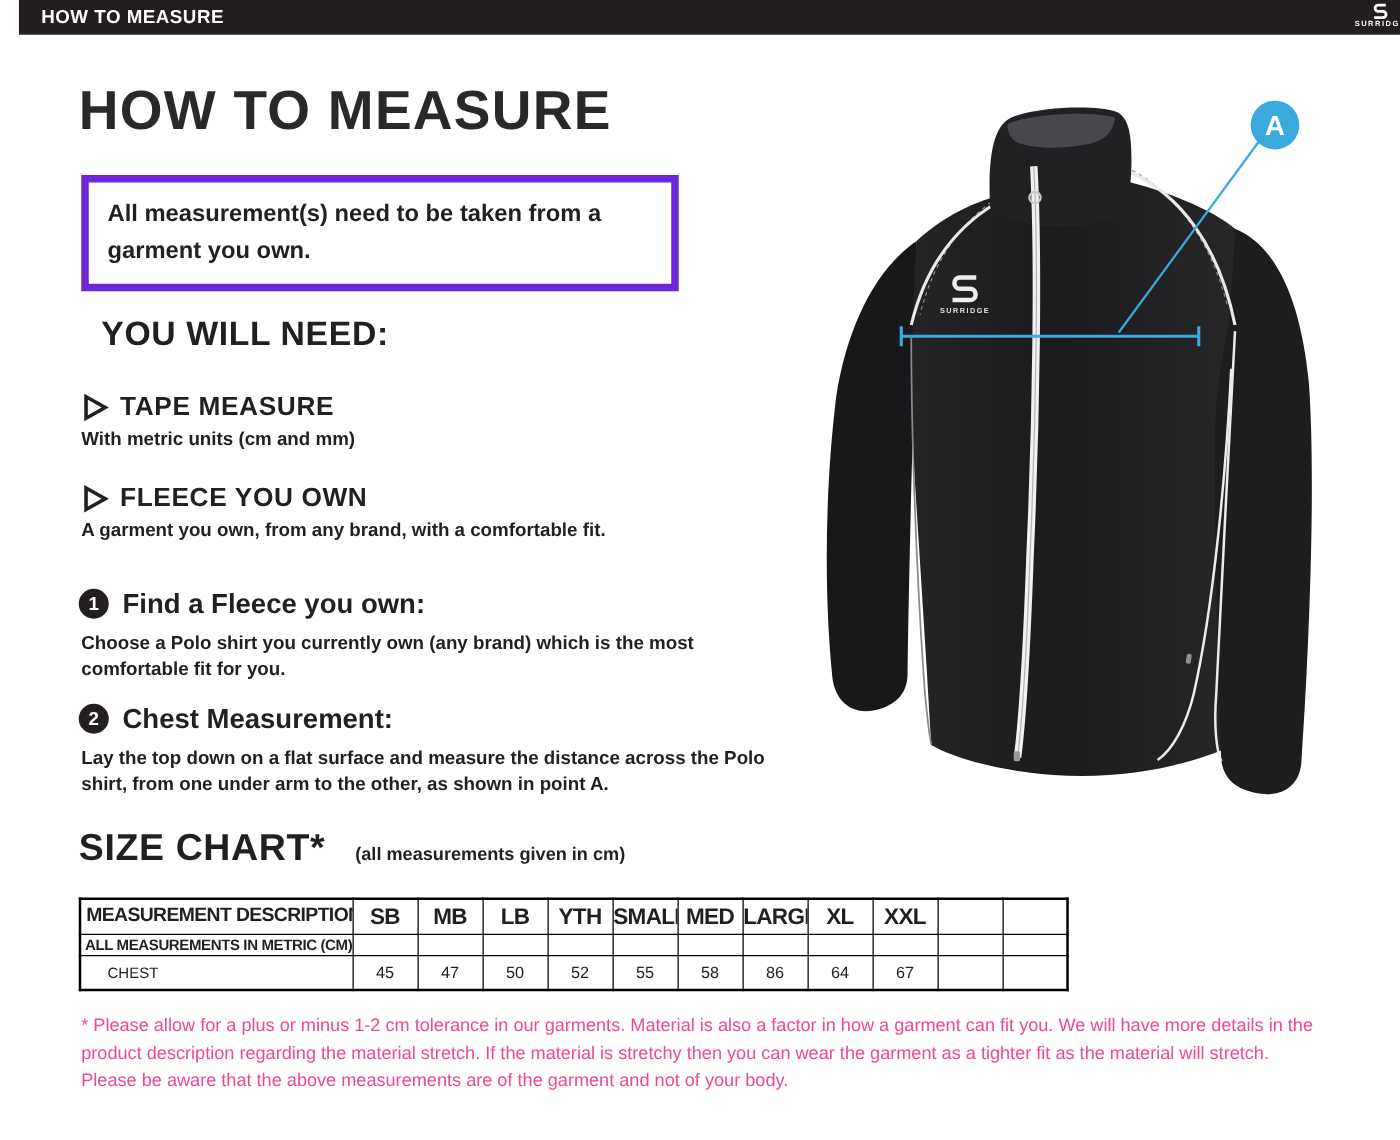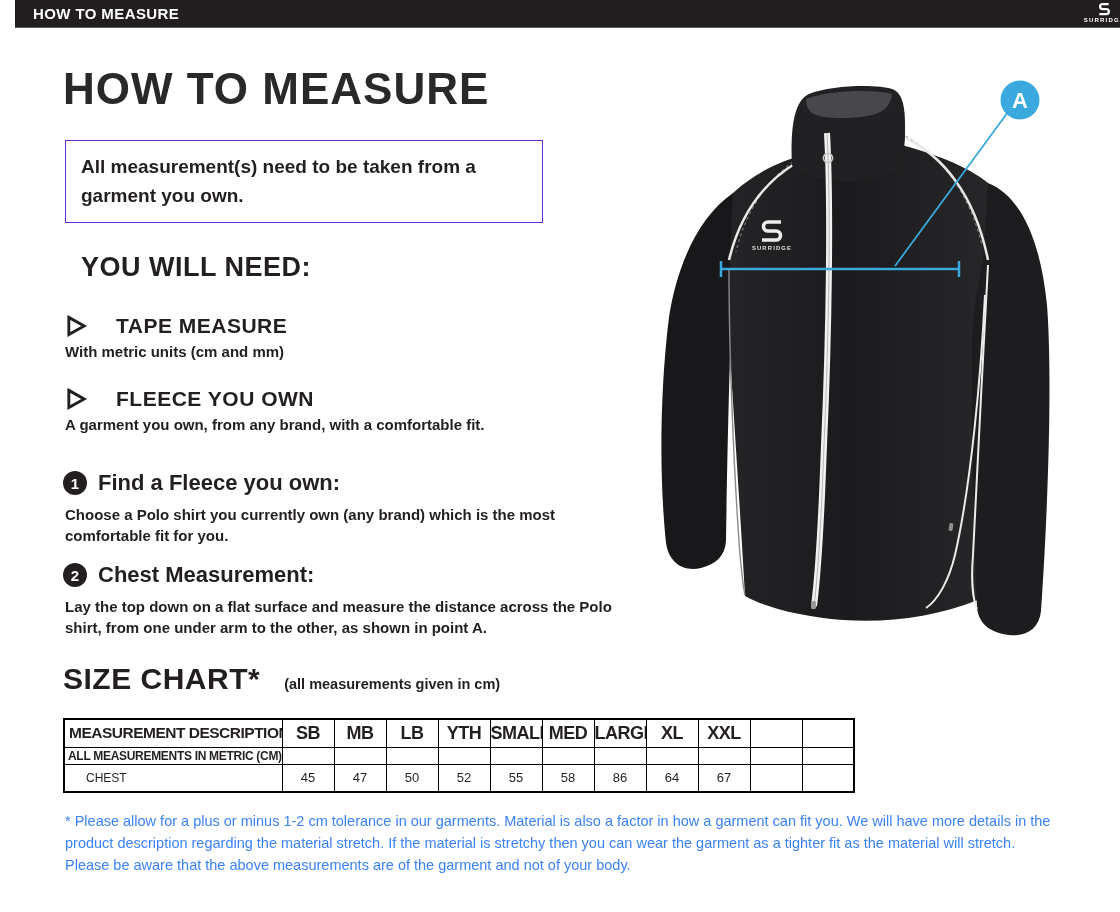--- a/index.html
+++ b/index.html
@@ -17,28 +17,28 @@
     display:flex; align-items:center;
   }
   .topbar-title { color:#fff; font-size:15px; font-weight:bold; letter-spacing:.4px; margin-left:18px; }
   .brand { position:absolute; right:10px; top:2px; display:flex; flex-direction:column; align-items:center; gap:1px; }
   .brand-text { color:#fff; font-size:6px; font-weight:bold; letter-spacing:1.2px; }
 
   
   .page-title { position:absolute; left:48px; top:64px; font-size:44px; font-weight:bold; letter-spacing:1px; color:#2b2928; }
   .note-box {
     position:absolute; left:50px; top:140px; width:478px;
-    border:1px solid #6d28d9; padding:12px 15px;
+    border:6px solid #6d28d9; padding:12px 15px;
     font-size:19px; font-weight:bold; line-height:1.5;
   }
   .need-heading { position:absolute; left:66px; top:252px; font-size:27px; font-weight:bold; letter-spacing:.5px; }
   .need-item { position:absolute; left:50px; }
   .need-item.item1 { top:314px; }
   .need-item.item2 { top:387px; }
-  .need-row { display:flex; align-items:center; gap:28px; }
+  .need-row { display:flex; align-items:center; gap:8px; }
   .need-title { font-size:21px; font-weight:bold; letter-spacing:.5px; }
   .need-desc { margin-top:5px; font-size:15px; font-weight:bold; }
 
   .step { position:absolute; left:48px; width:565px; }
   .step.step1 { top:470px; }
   .step.step2 { top:562px; }
   .step-row { display:flex; align-items:center; gap:11px; }
   .badge {
     width:24px; height:24px; border-radius:50%; background:#231f20; color:#fff;
     font-size:15px; font-weight:bold; display:flex; align-items:center; justify-content:center;
@@ -57,21 +57,21 @@
   }
   .size-chart th, .size-chart td { border:1.5px solid #000; overflow:hidden; white-space:nowrap; }
   .size-chart thead th { font-size:18px; font-weight:bold; letter-spacing:-.5px; height:28px; text-align:center; }
   .size-chart thead th.desc-h { font-size:15.5px; text-align:left; padding-left:4px; }
   .size-chart tr.metric th { font-size:12px; font-weight:bold; letter-spacing:-.3px; text-align:left; padding-left:3px; height:17px; }
   .size-chart tr.chest th { font-size:12px; font-weight:normal; text-align:left; padding-left:21px; height:28px; }
   .size-chart tbody td { font-size:13px; text-align:center; }
 
   .footnote {
     position:absolute; left:50px; top:810px; width:992px;
-    font-size:14.5px; line-height:1.52; color:#3b82f6;
+    font-size:14.5px; line-height:1.52; color:#ec4899;
   }
 
   
   .diagram { position:absolute; left:618px; top:55px; width:500px; height:640px; }
 </style>
 </head>
 <body>
 
 <div class="page">
 

